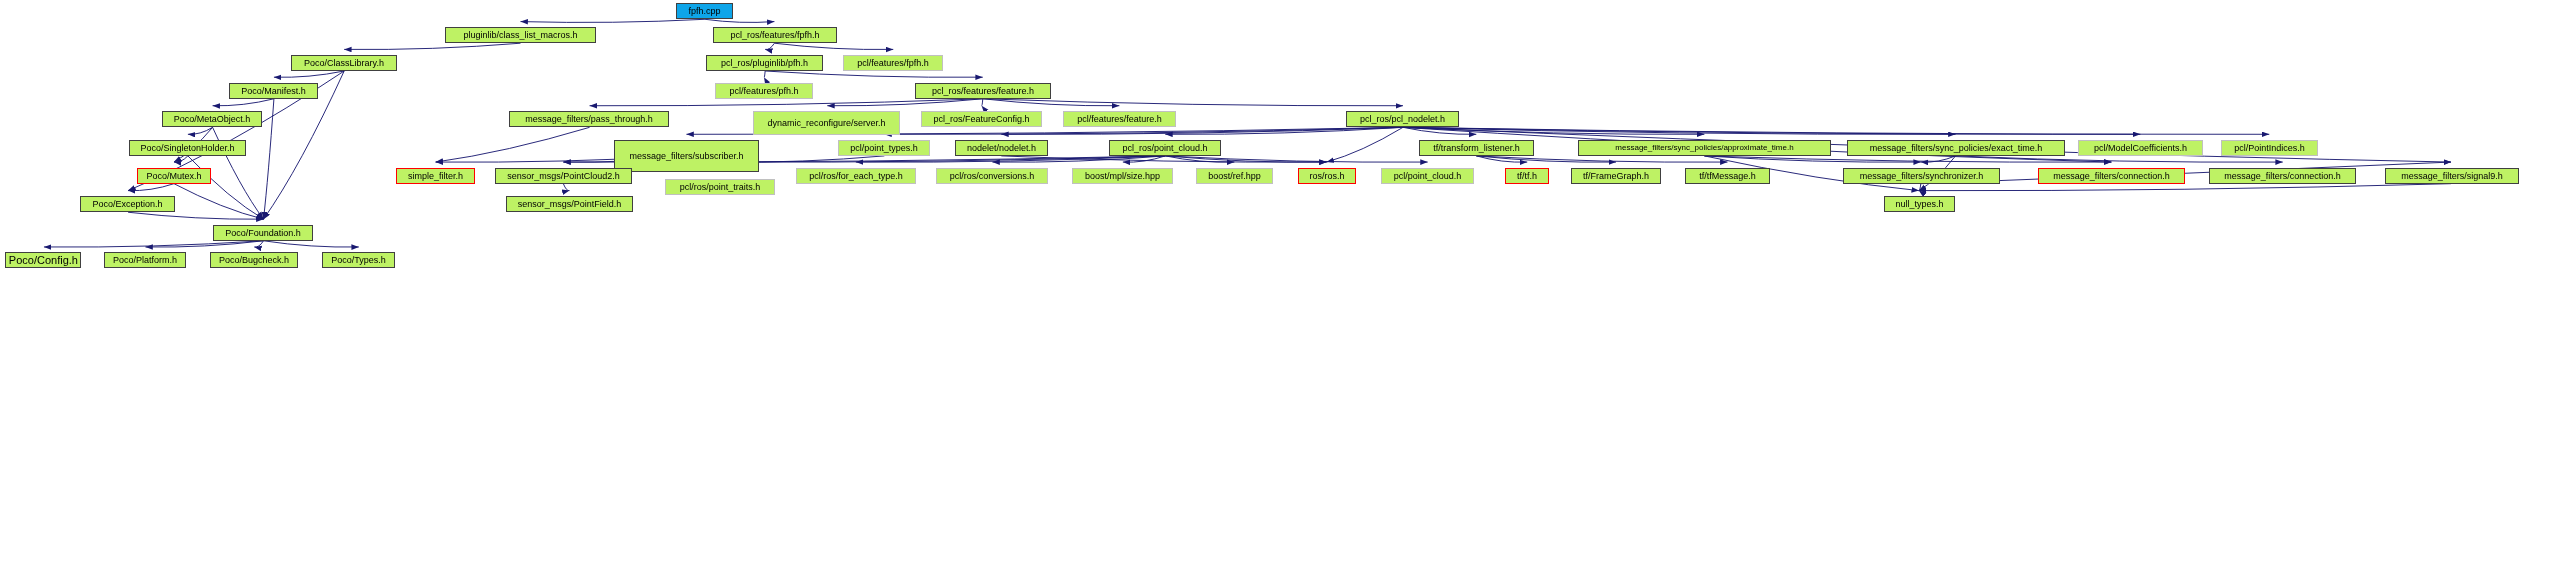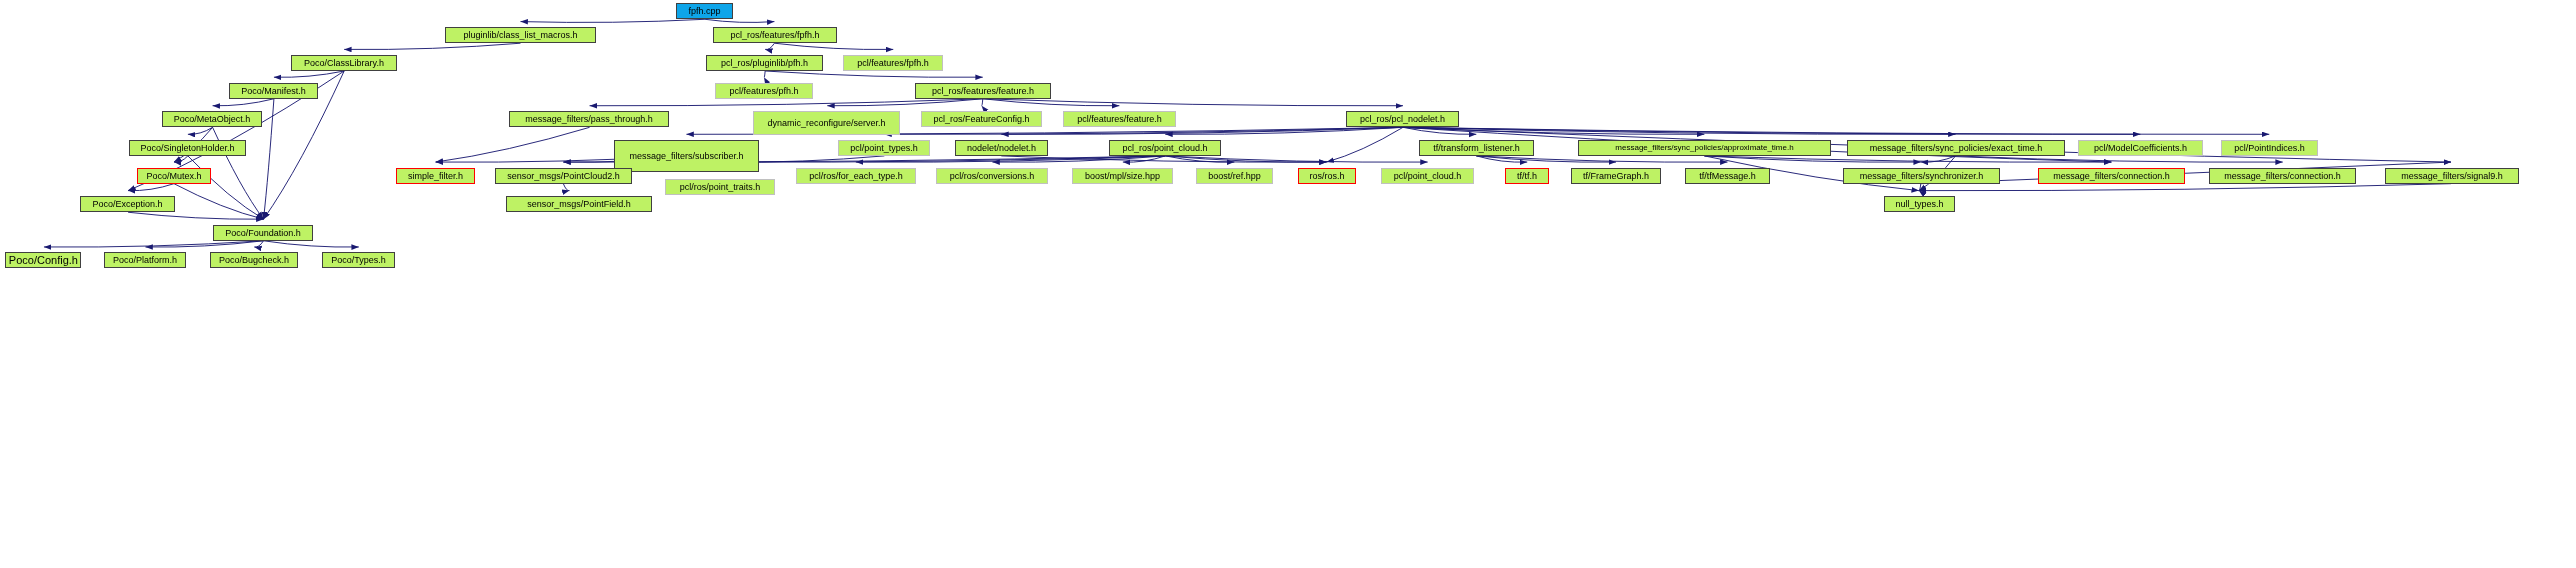--- a/index.html
+++ b/index.html
@@ -220,21 +220,21 @@
       </div>
       <div class="node n-dark" style="left: 2209px; top: 168px; width: 147px; height: 16px; font-size: 9px;">
         <span>message_filters/connection.h</span>
       </div>
       <div class="node n-dark" style="left: 2385px; top: 168px; width: 134px; height: 16px; font-size: 9px;">
         <span>message_filters/signal9.h</span>
       </div>
       <div class="node n-dark" style="left: 80px; top: 196px; width: 95px; height: 16px; font-size: 9px;">
         <span>Poco/Exception.h</span>
       </div>
-      <div class="node n-dark" style="left: 506px; top: 196px; width: 146px; height: 16px; font-size: 9px;">
+      <div class="node n-dark" style="left: 506px; top: 196px; width: 127px; height: 16px; font-size: 9px;">
         <span>sensor_msgs/PointField.h</span>
       </div>
       <div class="node n-dark" style="left: 1884px; top: 196px; width: 71px; height: 16px; font-size: 9px;">
         <span>null_types.h</span>
       </div>
       <div class="node n-dark" style="left: 213px; top: 225px; width: 100px; height: 16px; font-size: 9px;">
         <span>Poco/Foundation.h</span>
       </div>
       <div class="node n-dark" style="left: 5.4px; top: 252px; width: 76px; height: 16px; font-size: 11px;">
         <span>Poco/Config.h</span>

